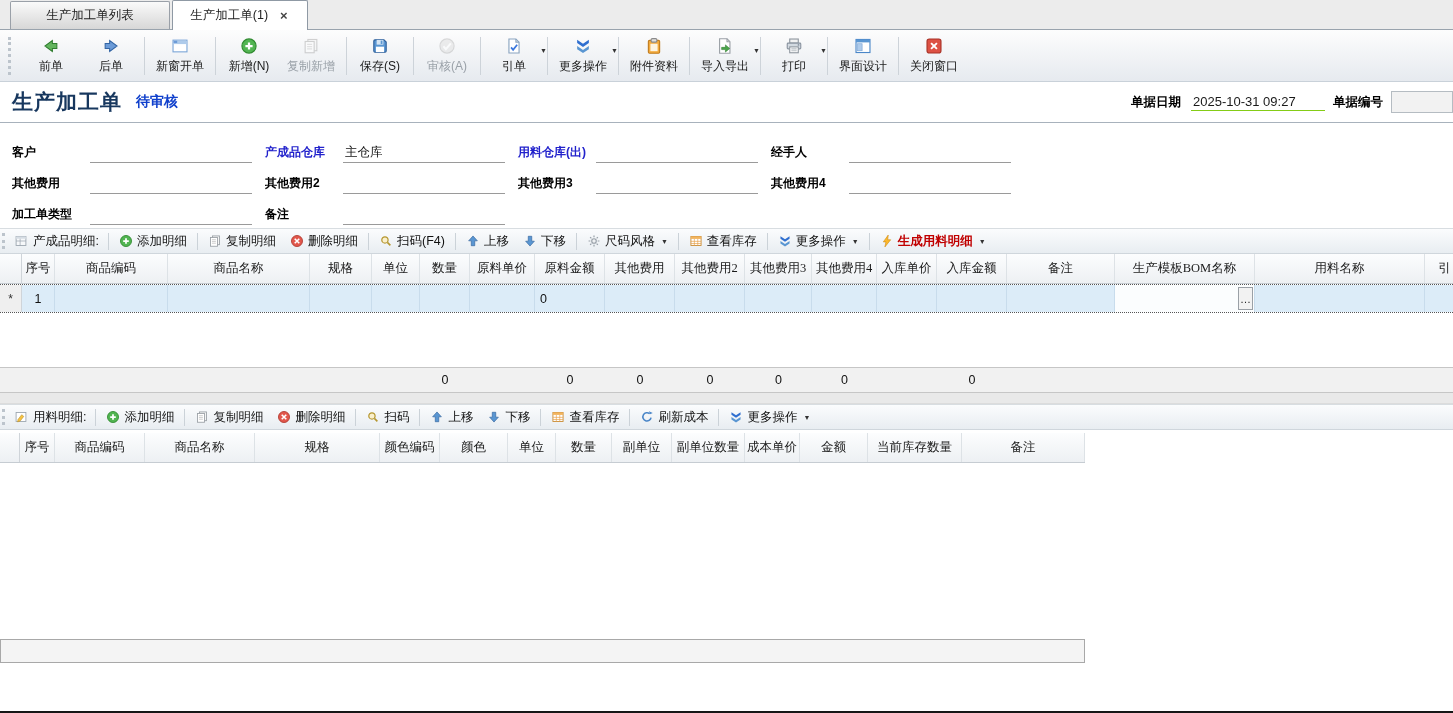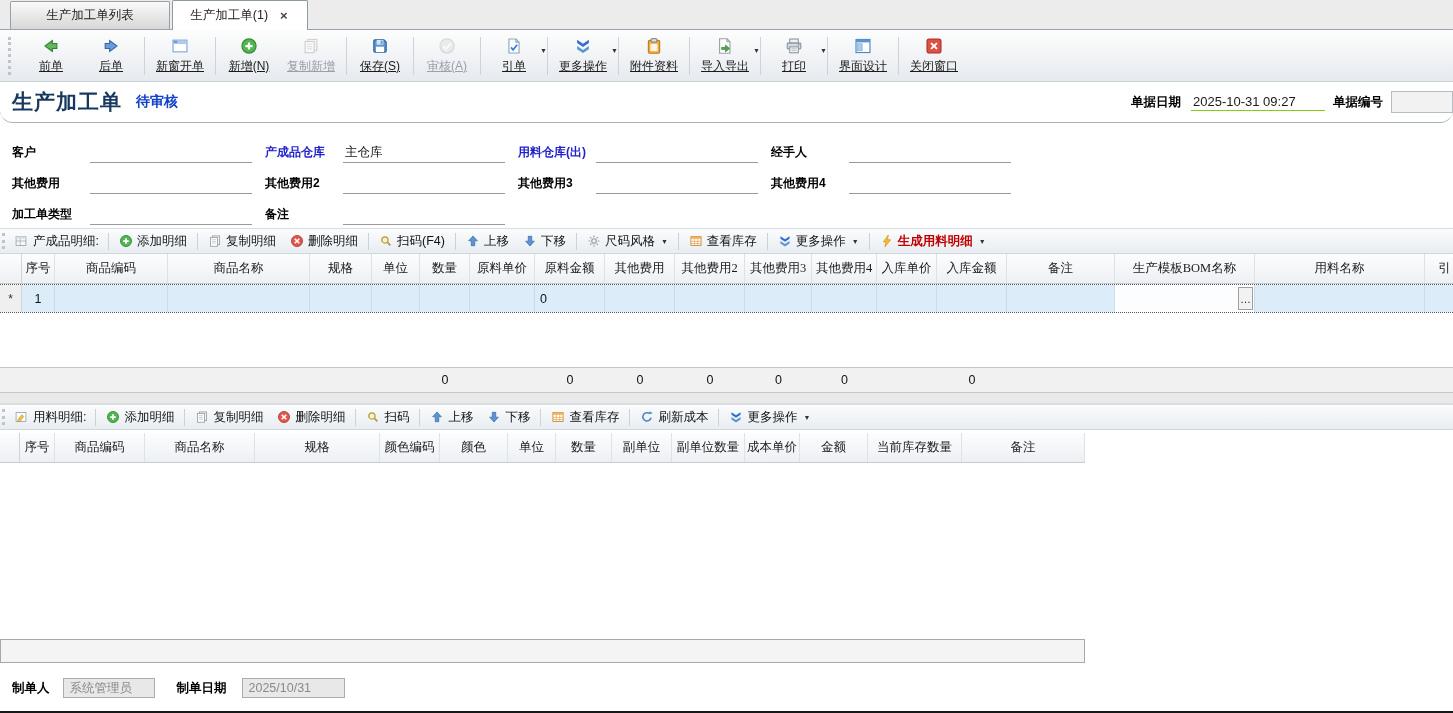--- a/index.html
+++ b/index.html
@@ -13,30 +13,30 @@
        border:1px solid #9aa0a8;border-bottom:none;background:linear-gradient(#fafafa,#d7d7d7);
        font-size:12.5px;color:#222;margin-right:2px;border-radius:2px 2px 0 0;box-sizing:border-box;cursor:default;}
   .tab.active{background:#fff;height:30px;margin-bottom:-1px;border-color:#8f99a4;width:136px;}
   .tab .close{color:#444;font-size:13px;font-weight:bold;padding:0 2px;}
 
   
   .toolbar{height:52px;background:linear-gradient(#fdfdfd,#e6eaef);border-bottom:1px solid #c9d1d9;
            display:flex;align-items:center;padding:0 4px 0 8px;box-sizing:border-box;}
   .grip{width:3px;height:38px;border-left:3px dotted #bcc4cc;margin-right:7px;flex:none;}
   .tbtn{position:relative;display:flex;flex-direction:column;align-items:center;justify-content:center;gap:3px;
-        min-width:44px;height:45px;padding:2px 8px;border-radius:3px;font-size:12px;color:#1a1a1a;cursor:pointer;text-decoration:underline;}
+        min-width:44px;height:45px;padding:2px 8px;border-radius:3px;font-size:12px;color:#1a1a1a;cursor:pointer;}
   .tbtn.disabled{color:#9aa1a8;cursor:default;}
   .tbtn.disabled .icon{opacity:.45;filter:grayscale(1);}
   .tbtn .caret{position:absolute;right:-3px;top:16px;font-size:7px;color:#333;}
   .vsep{width:1px;height:38px;background:#cdd3d9;margin:0 3px;flex:none;}
   .icon{display:inline-flex;}
   .icon svg{display:block;}
 
   
-  .titlerow{height:41px;border-bottom:1px solid #a8b2bc;display:flex;align-items:center;padding-left:12px;box-sizing:border-box;border-radius:13px;}
+  .titlerow{height:41px;border-bottom:1px solid #a8b2bc;display:flex;align-items:center;padding-left:12px;box-sizing:border-box;}
   .doc-title{font-family:"Liberation Serif","DejaVu Serif",serif;font-size:21px;font-weight:bold;color:#17375e;letter-spacing:1px;}
   .doc-status{font-size:14px;font-weight:bold;color:#1040cc;margin-left:14px;}
   .spacer{flex:1;}
   .hdr-label{font-size:12.5px;font-weight:bold;color:#000;white-space:nowrap;}
   .hdr-date-value{width:130px;margin:0 8px 0 10px;border-bottom:1px solid #84cc16;font-size:13px;color:#1a1a1a;padding:0 2px 1px;white-space:nowrap;}
   .hdr-no-input{width:60px;height:20px;background:#f2f2f2;border:1px solid #b5bcc2;margin-left:8px;flex:none;}
 
   
   .form{height:105px;box-sizing:border-box;padding:12px 0 0 12px;}
   .frow{display:flex;height:28px;align-items:flex-end;margin-bottom:3px;}
@@ -613,19 +613,13 @@
       <div class="gcell" style="width:60px">副单位</div>
       <div class="gcell" style="width:73px">副单位数量</div>
       <div class="gcell" style="width:55px">成本单价</div>
       <div class="gcell" style="width:68px">金额</div>
       <div class="gcell" style="width:94px">当前库存数量</div>
       <div class="gcell" style="width:123px">备注</div>
     </div>
   <div class="g2body"></div>
   <div class="g2summary"></div>
 
-  <div class="footer">
-    <span class="ftlabel">制单人</span>
-    <span class="ftinput creator">系统管理员</span>
-    <span class="ftlabel date">制单日期</span>
-    <span class="ftinput fdate">2025/10/31</span>
-  </div>
 </div>
 
 </body></html>

